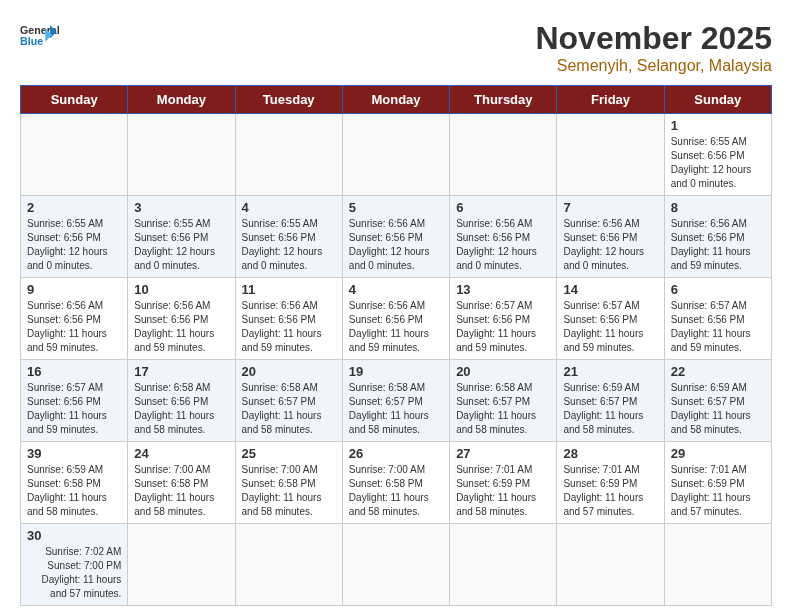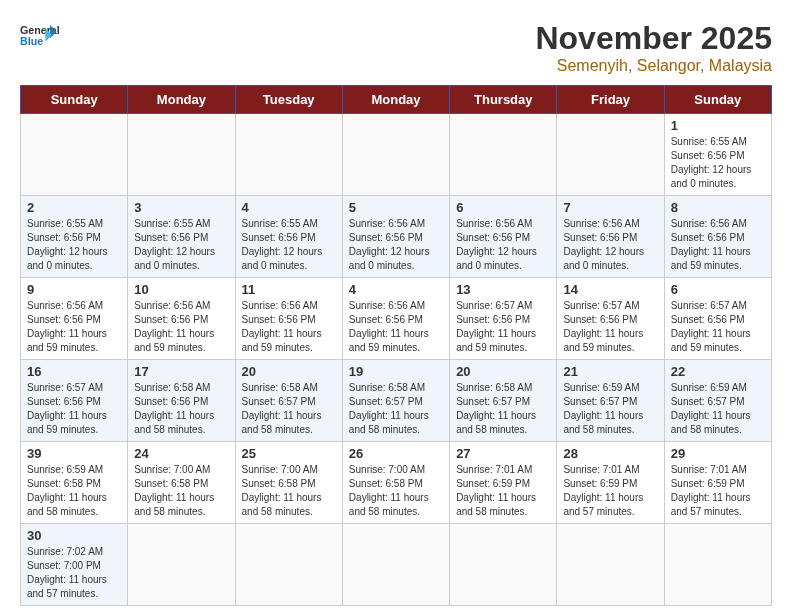--- a/index.html
+++ b/index.html
@@ -326,21 +326,21 @@
           <span class="day-number">29</span>
           <div class="day-info" style="white-space: pre-line;">Sunrise: 7:01 AM
 Sunset: 6:59 PM
 Daylight: 11 hours
 and 57 minutes.</div>
         </td>
       </tr>
       <tr class="row-alt">
         <td>
           <span class="day-number">30</span>
-          <div class="day-info" style="white-space: pre-line;">Sunrise: 7:02 AM
+          <div class="day-info" style="white-space: pre-line; text-align: right;">Sunrise: 7:02 AM
 Sunset: 7:00 PM
 Daylight: 11 hours
 and 57 minutes.</div>
         </td>
         <td class="empty-cell"></td>
         <td class="empty-cell"></td>
         <td class="empty-cell"></td>
         <td class="empty-cell"></td>
         <td class="empty-cell"></td>
         <td class="empty-cell"></td>

